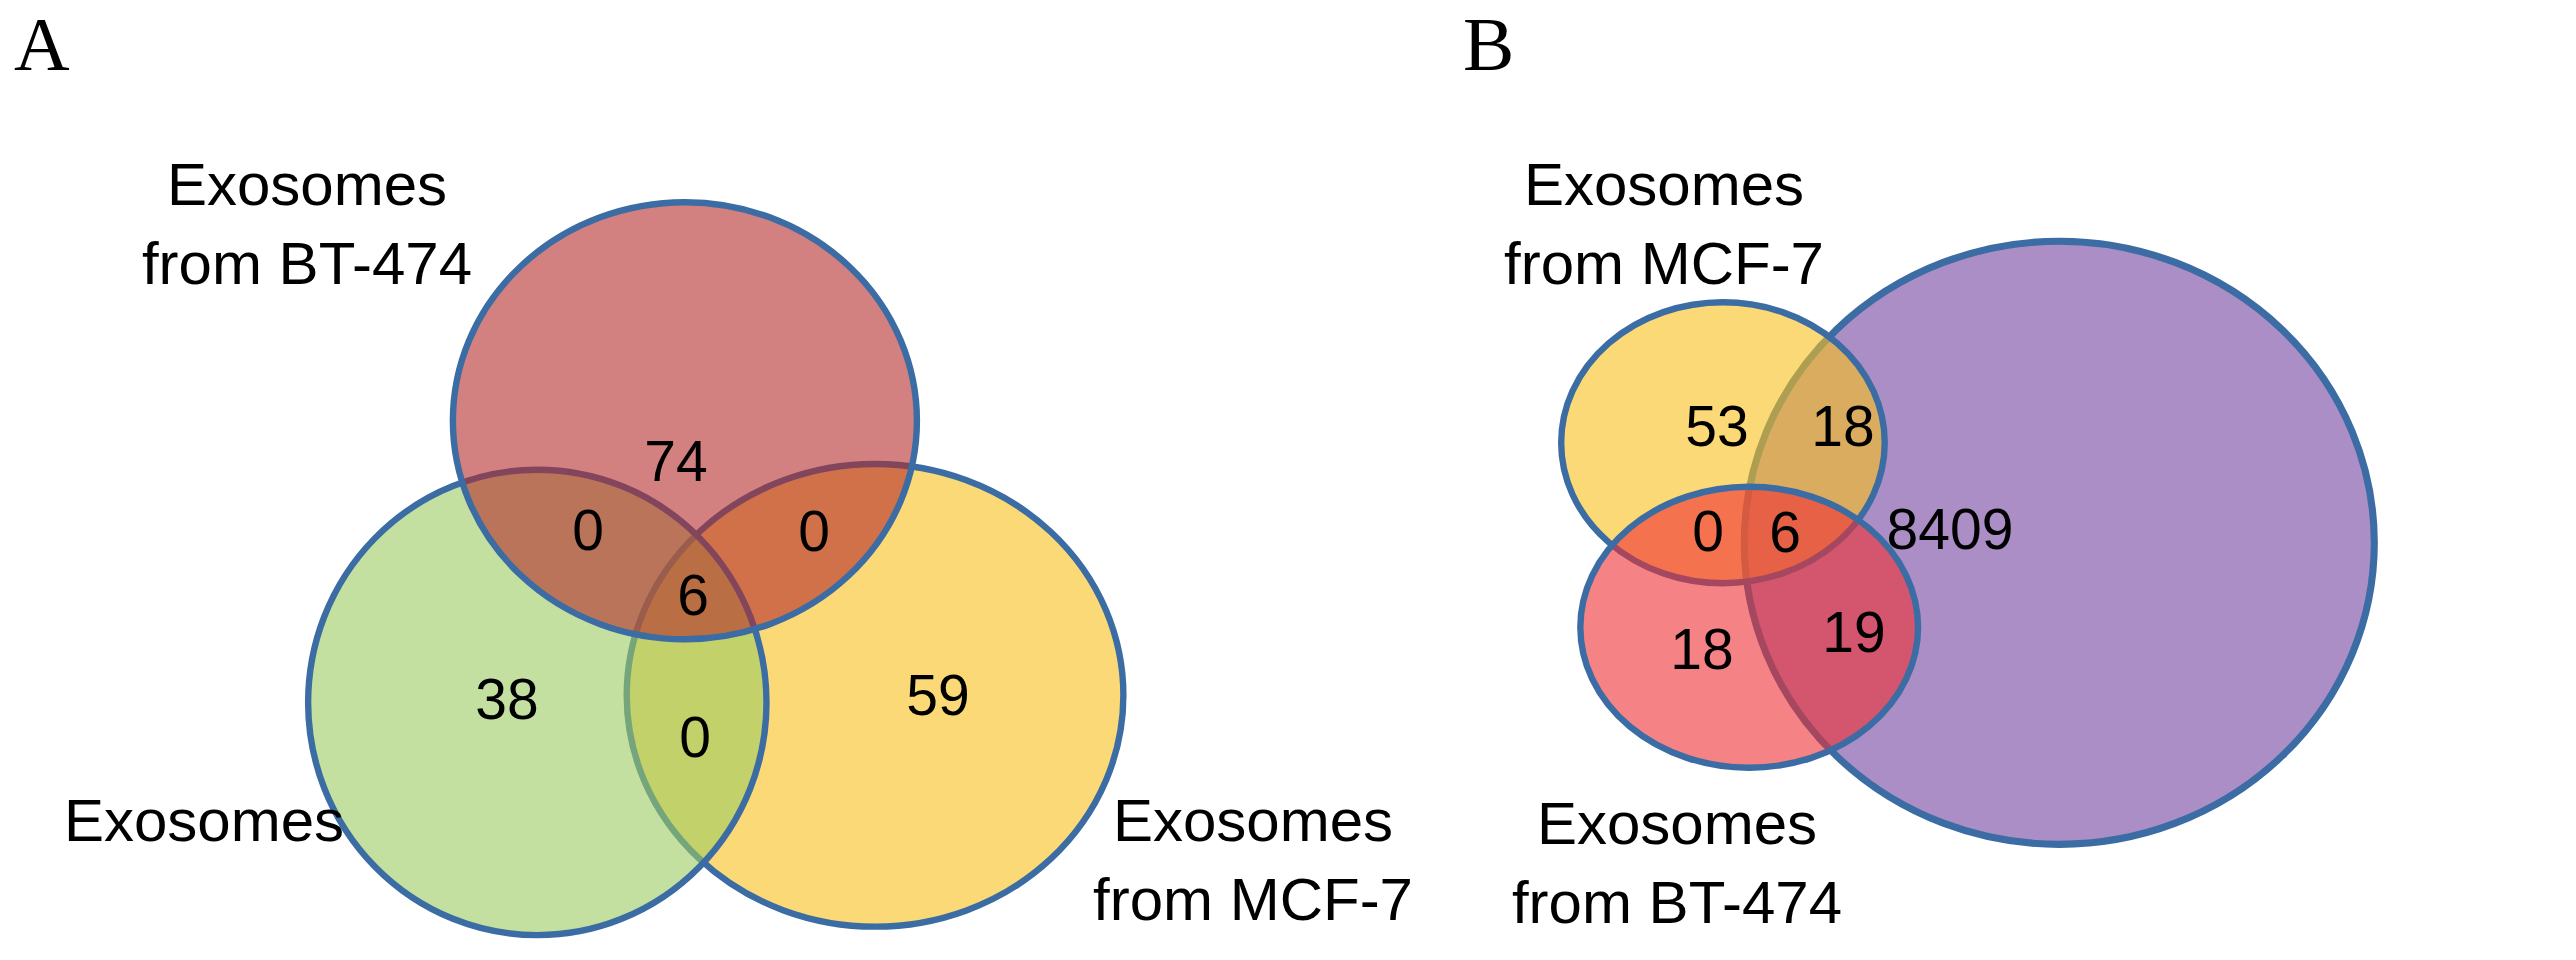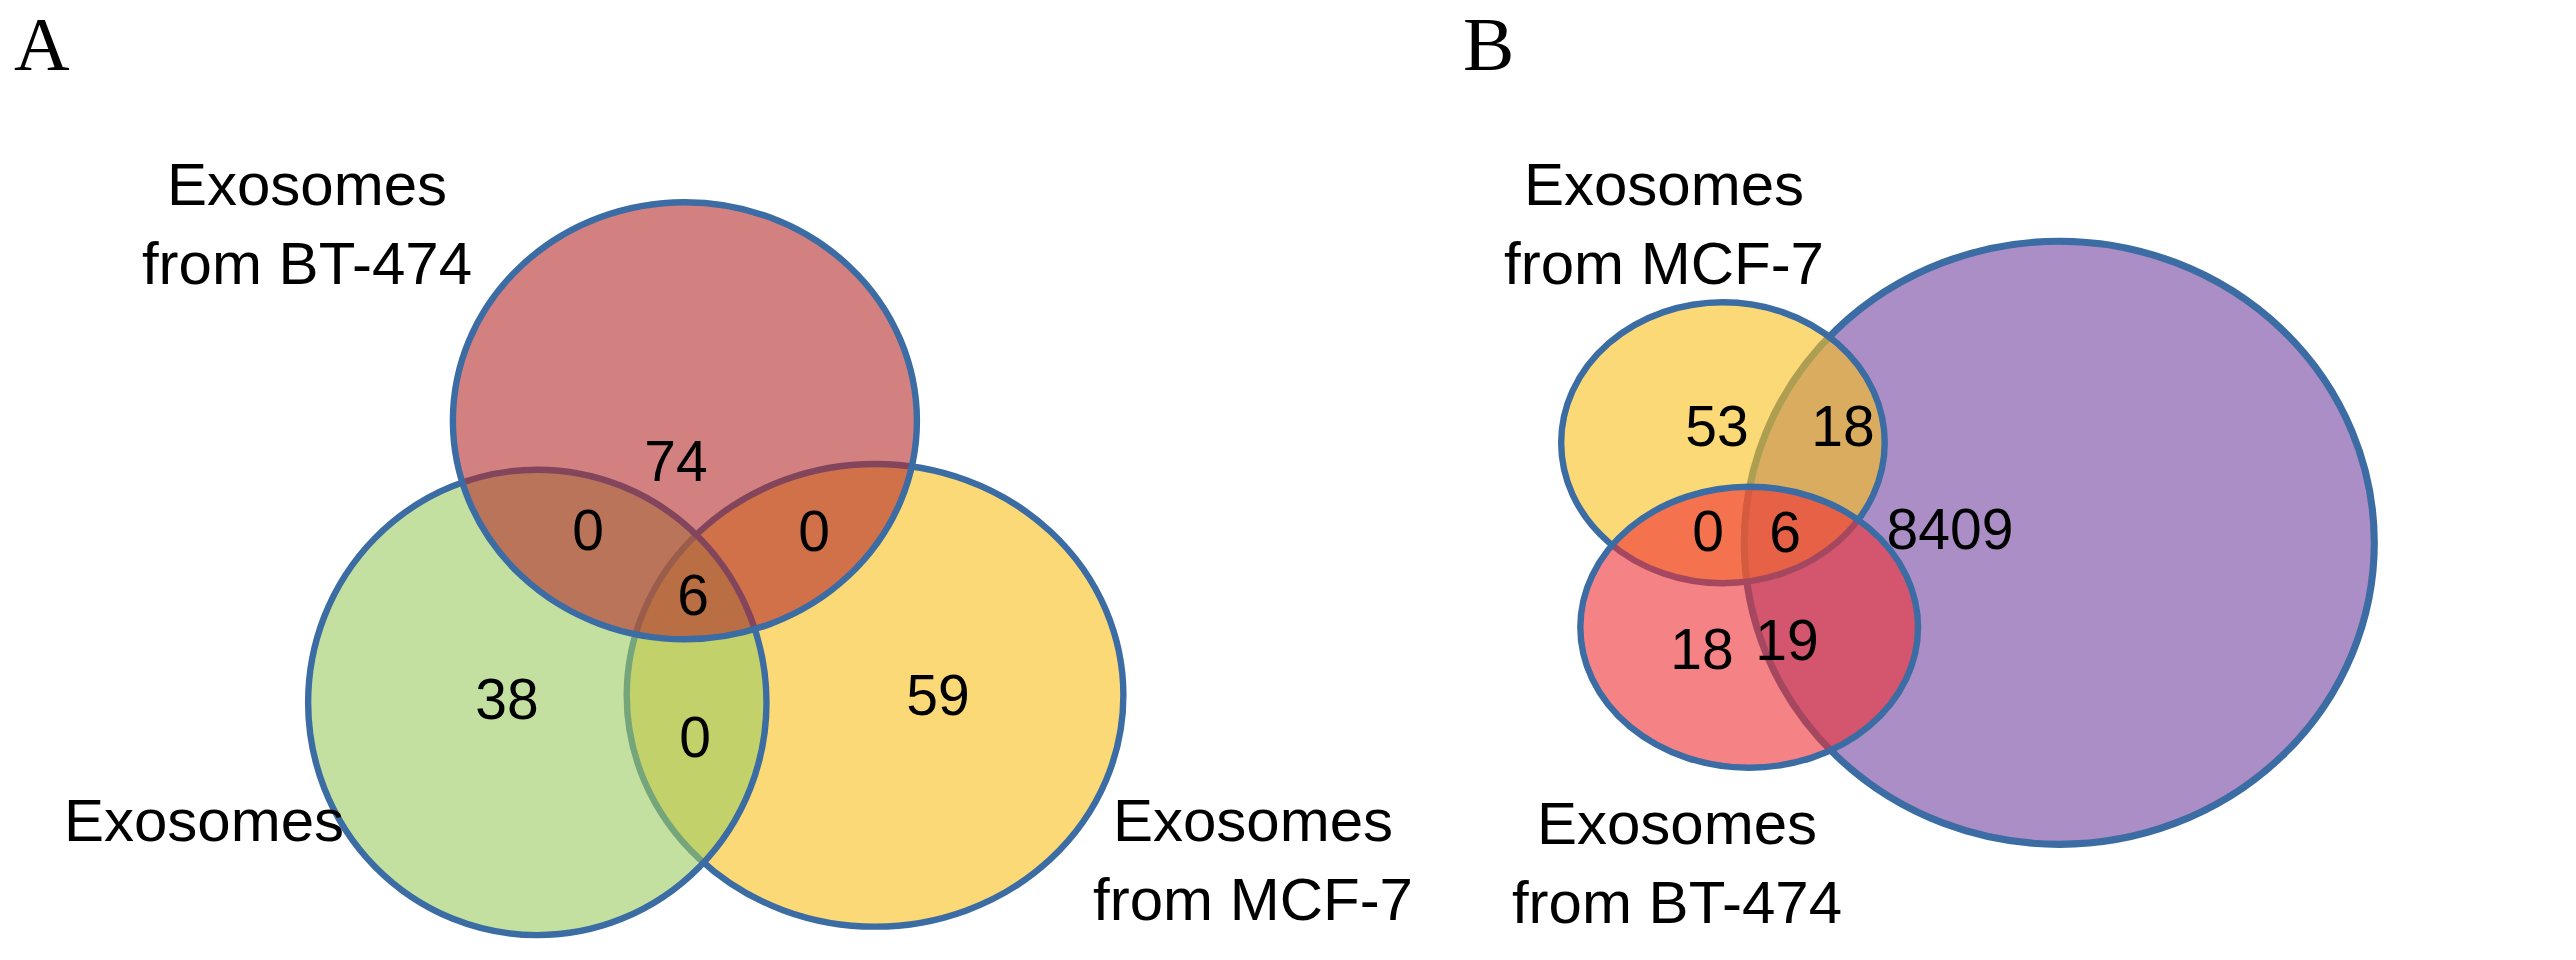--- a/index.html
+++ b/index.html
@@ -100,16 +100,16 @@
     <div>Exosomes</div>
     <div>from BT-474</div>
   </div>
 
   <div class="count" style="left:1717px; top:426px;">53</div>
   <div class="count" style="left:1843px; top:426px;">18</div>
   <div class="count" style="left:1708px; top:531px;">0</div>
   <div class="count" style="left:1785px; top:532px;">6</div>
   <div class="count" style="left:1950px; top:529px;">8409</div>
   <div class="count" style="left:1702px; top:649px;">18</div>
-  <div class="count" style="left:1787px; top:632px;margin-top:8px;">19</div>
+  <div class="count" style="left:1854px; top:632px;">19</div>
 
 </div>
 
 
 </body></html>

